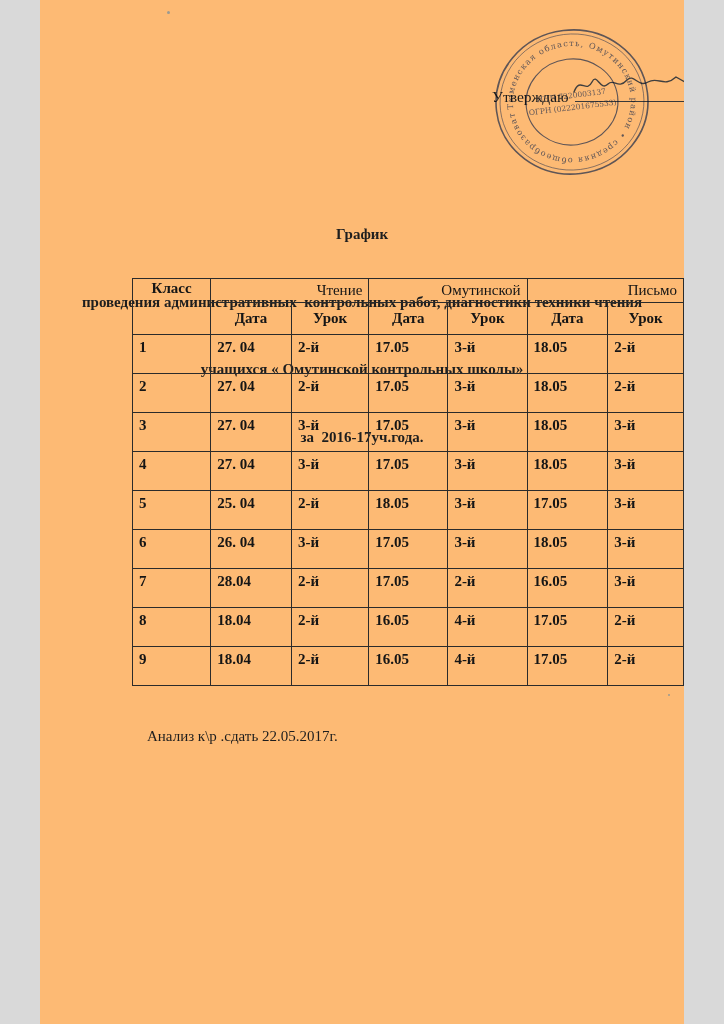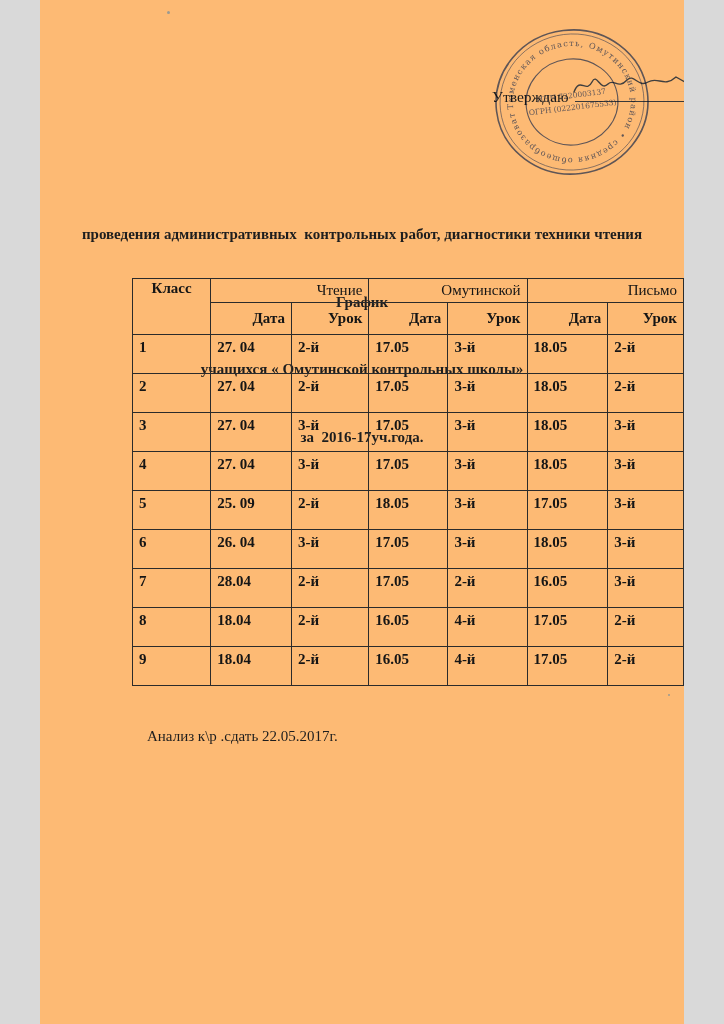--- a/index.html
+++ b/index.html
@@ -32,21 +32,21 @@
   }
   
   table.schedule {
     position:absolute; left:92px; top:278px;
     border-collapse:collapse; table-layout:fixed;
     font-size:15px; font-weight:bold; color:#151515;
   }
   table.schedule th, table.schedule td { border:1.3px solid #2b2b2b; padding:1px 6px; }
   th.class-head { text-align:center; vertical-align:top; padding-top:1px; }
   th.group-head { text-align:right; height:21px; font-weight:normal; }
-  th.sub-head { text-align:right; height:29px; vertical-align:middle; padding-left:7px; font-weight:bold; }
+  th.sub-head { text-align:center; height:29px; vertical-align:middle; padding-left:7px; font-weight:bold; }
   table.schedule td { height:33px; vertical-align:top; padding-top:4px; }
   td.c-class { padding-left:7px; }
   td.c-val { padding-left:11px; }
   
   .footer-note { position:absolute; left:107px; top:728px; font-size:15px; }
   
   .speck { position:absolute; background:#9a9a92; border-radius:50%; }
   .speck.s1 { left:127px; top:11px; width:3px; height:3px; }
   .speck.s2 { left:628px; top:694px; width:2px; height:2px; }
 </style>
@@ -79,22 +79,22 @@
       </defs>
       <text font-size="8.2" fill="#3d56ae" letter-spacing="1.2" font-family="'DejaVu Serif',serif">
         <textPath href="#stamp-ring-path">Тюменская область, Омутинский район • средняя общеобразовательная школа •</textPath>
       </text>
       <text x="80" y="72" text-anchor="middle" font-size="7.5" fill="#3d56ae" font-family="'DejaVu Serif',serif">ИНН 7220003137</text>
       <text x="80" y="84" text-anchor="middle" font-size="7.5" fill="#3d56ae" font-family="'DejaVu Serif',serif">ОГРН (022201675533)</text>
     </svg>
   </div>
 
   <div class="title-block">
+    <div>График</div>
     <div>проведения административных  контрольных работ, диагностики техники чтения</div>
-    <div>График</div>
     <div>учащихся « Омутинской контрольных школы»</div>
     <div>за  2016-17уч.года.</div>
   </div>
 
   <table class="schedule">
     <colgroup>
       <col style="width:82px">
         <col style="width:86px">
         <col style="width:82px">
       <col style="width:84px">
@@ -150,21 +150,21 @@
           <td class="c-class">4</td>
           <td class="c-val">27. 04</td>
           <td class="c-val">3-й</td>
           <td class="c-val">17.05</td>
           <td class="c-val">3-й</td>
           <td class="c-val">18.05</td>
           <td class="c-val">3-й</td>
         </tr>
         <tr>
           <td class="c-class">5</td>
-          <td class="c-val">25. 09</td>
+          <td class="c-val">25. 04</td>
           <td class="c-val">2-й</td>
           <td class="c-val">18.05</td>
           <td class="c-val">3-й</td>
           <td class="c-val">17.05</td>
           <td class="c-val">3-й</td>
         </tr>
         <tr>
           <td class="c-class">6</td>
           <td class="c-val">26. 04</td>
           <td class="c-val">3-й</td>

